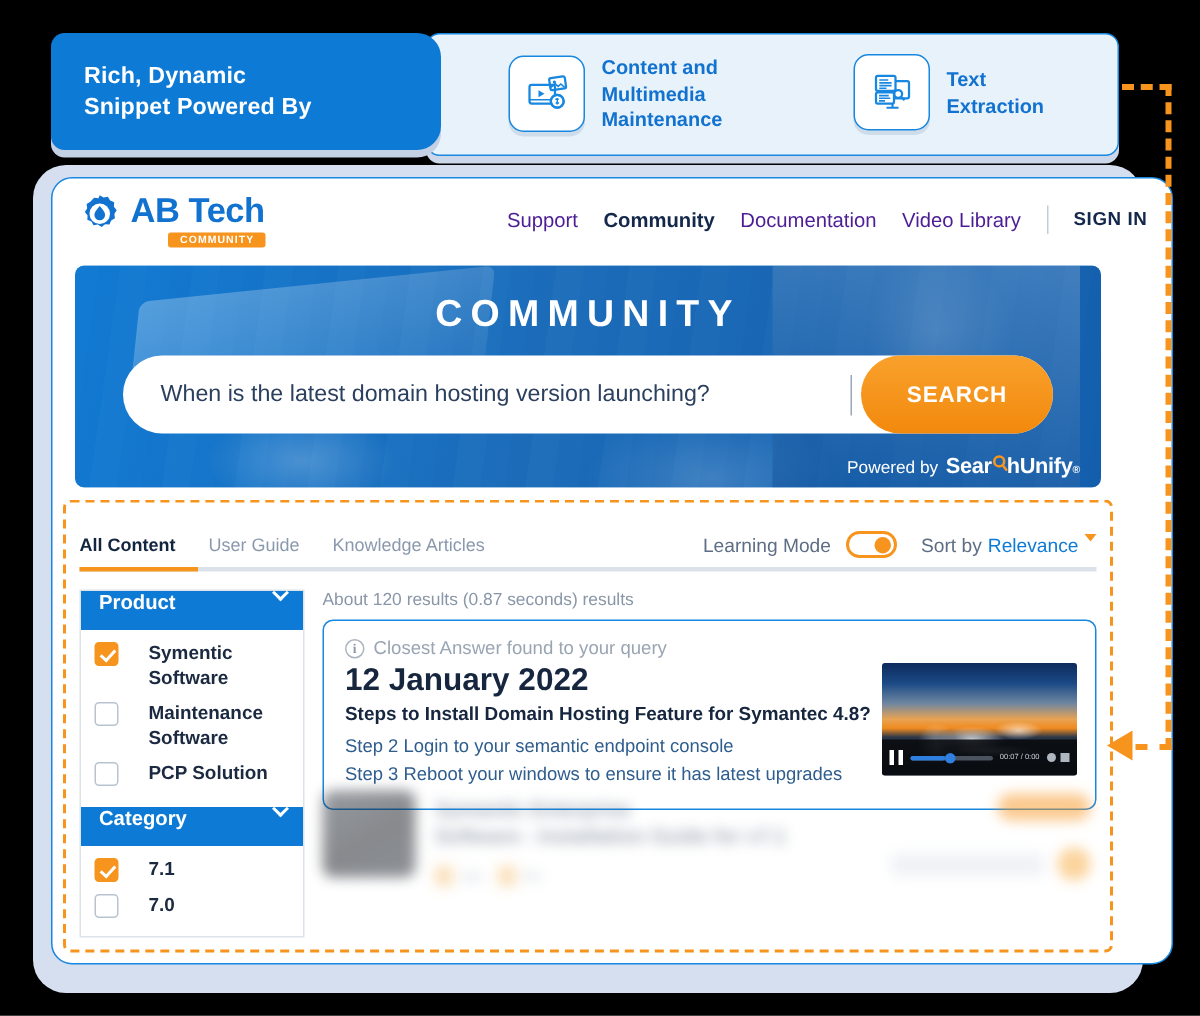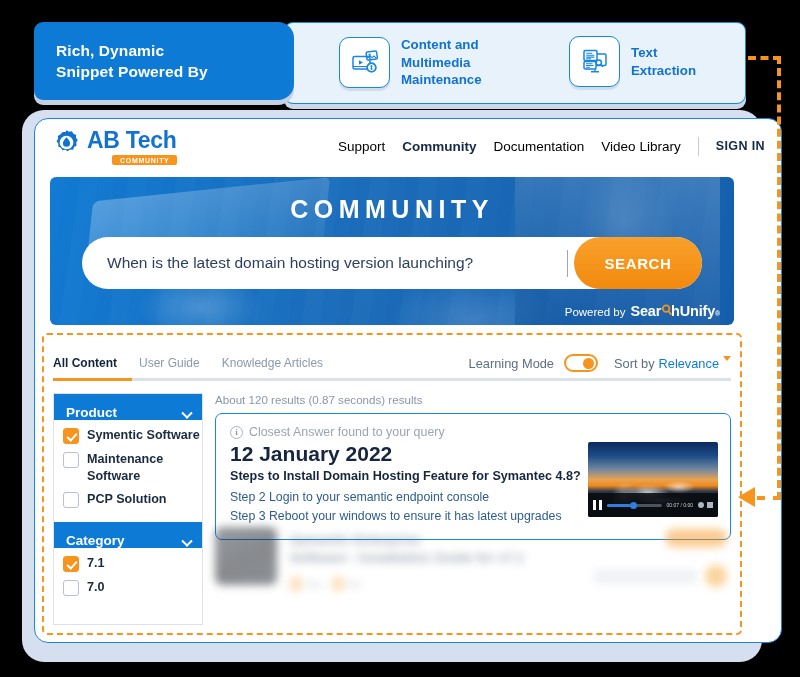--- a/index.html
+++ b/index.html
@@ -111,21 +111,21 @@
   }
   #logo-badge {
     position: absolute; right: 0; bottom: -2px;
     background: #f7941e; color: #fff;
     font-size: 7px; font-weight: bold; letter-spacing: .7px;
     padding: 1.5px 7px 1.5px 8px; border-radius: 2px;
   }
   #nav-links {
     margin-left: auto; display: flex; align-items: center; gap: 17px;
   }
-  .nav-link { font-size: 13.5px; color: #000000; white-space: nowrap; }
+  .nav-link { font-size: 13.5px; color: #4c1d95; white-space: nowrap; }
   .nav-link.active { color: #13284a; font-weight: bold; }
   #nav-div { width: 1px; height: 19px; background: #c3cdda; }
   #nav-signin { font-size: 12.5px; font-weight: bold; color: #13284a; letter-spacing: .4px; }
 
   
   #hero {
     position: absolute; left: 15px; top: 58px;
     width: 684px; height: 148px;
     border-radius: 6px; overflow: hidden;
     background:
@@ -232,40 +232,40 @@
 
   
   #filters {
     position: absolute; left: 18px; top: 274px;
     width: 150px; height: 232px;
     background: #fff;
     border: 1px solid #dde3ea;
   }
   .filter-head {
     height: 26px; background: #0d7ad6;
-    display: flex; align-items: flex-end; justify-content: space-between;
+    display: flex; align-items: flex-start; justify-content: space-between;
     padding: 0 11px 0 12px;
     color: #fff; font-size: 13.5px; font-weight: 600;
   }
   .chev { width: 8px; height: 8px; border-right: 2px solid #fff; border-bottom: 2px solid #fff; transform: rotate(45deg) translate(-2px,-2px); }
   .filter-opts { padding: 7px 0 7px 9px; }
   .opt { display: flex; align-items: flex-start; gap: 8px; margin-bottom: 7px; }
   .cbox {
     width: 16px; height: 16px; flex: none; margin-top: 1px;
     border: 1.5px solid #b9c3cf; border-radius: 3px; background: #fff;
     position: relative;
   }
   .cbox.on { background: #f7941e; border-color: #f7941e; }
   .cbox.on::after {
     content: ""; position: absolute; left: 4.5px; top: 2px;
     width: 4px; height: 8px;
     border-right: 2px solid #fff; border-bottom: 2px solid #fff;
     transform: rotate(42deg);
   }
-  .opt-label { font-size: 12.6px; color: #1b2a40; font-weight: 600; line-height: 1.32; }
+  .opt-label { font-size: 12.6px; color: #1b2a40; font-weight: 600; line-height: 1.32; margin-left: 12px; }
 
   
   #results { position: absolute; left: 180px; top: 274px; width: 516px; }
   #result-count { font-size: 11.6px; color: #8a97a8; margin-bottom: 7px; }
   #answer-card {
     border: 1.6px solid #1787e0; border-radius: 7px;
     background: #fff; padding: 11px 12px 13px 14px;
     position: relative; min-height: 116px;
   }
   #closest-row { display: flex; align-items: center; gap: 6px; margin-bottom: 2px; }

